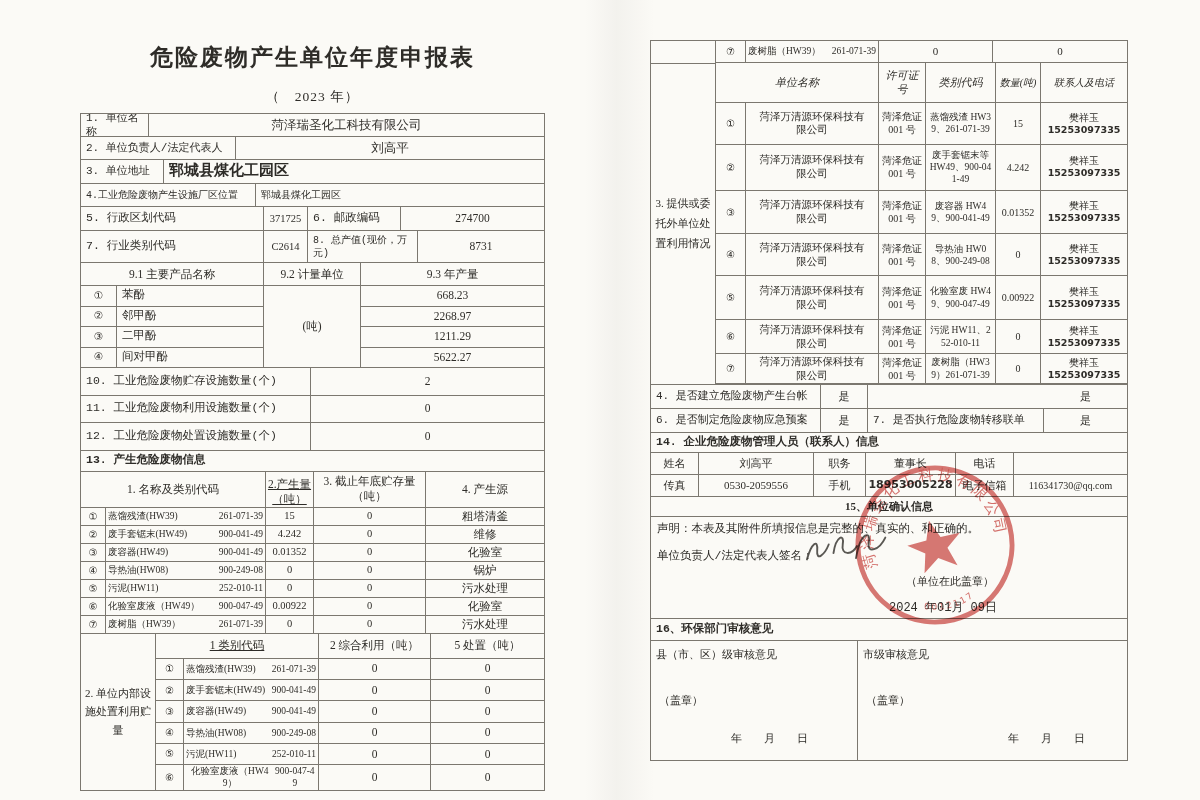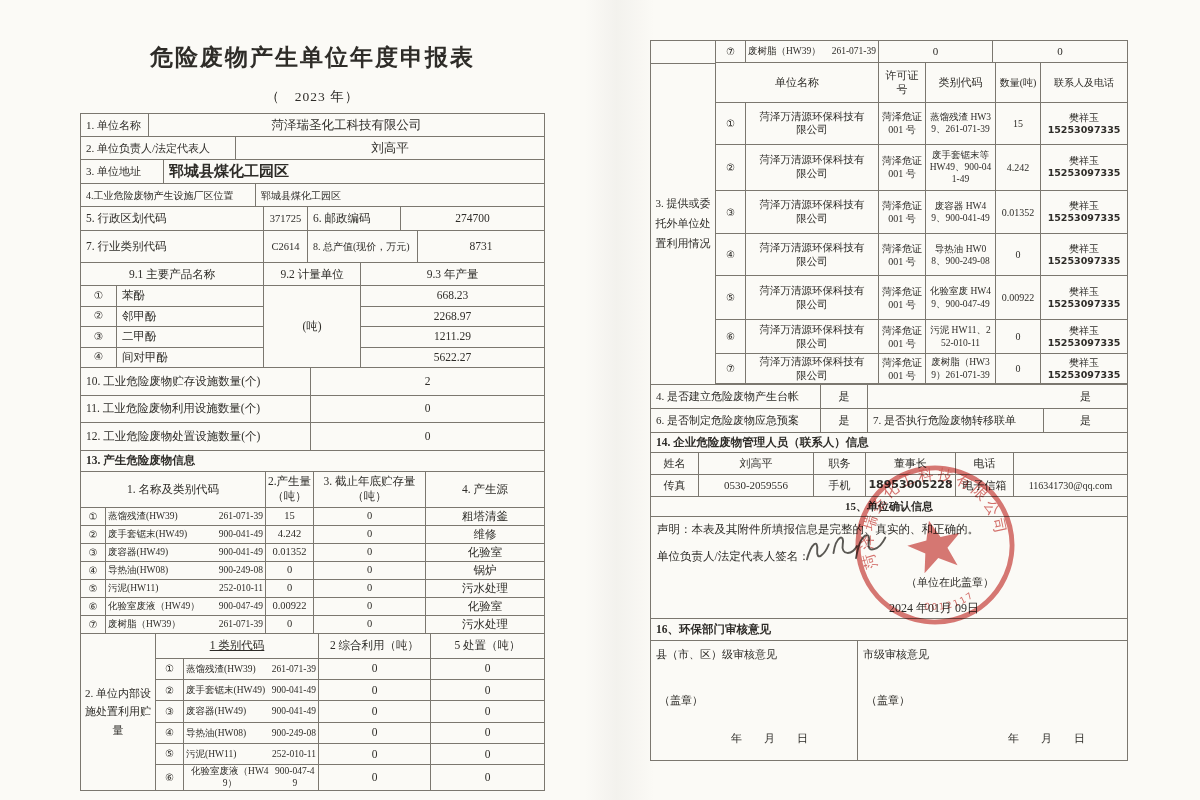--- a/index.html
+++ b/index.html
@@ -9,21 +9,21 @@
   .gutter{position:absolute;left:585px;top:0;width:70px;height:800px;
     background:linear-gradient(90deg,rgba(0,0,0,0) 0%,rgba(90,85,75,.05) 45%,rgba(0,0,0,0) 100%);}
   .title{position:absolute;left:80px;top:42px;width:465px;text-align:center;
     font-size:23px;font-weight:700;letter-spacing:2px;}
   .yearline{position:absolute;left:80px;top:88px;width:465px;text-align:center;font-size:13.5px;letter-spacing:1px;}
   .t{position:absolute;border:1px solid var(--bc);border-bottom:none;font-size:11.5px;box-sizing:border-box;}
   .row{display:flex;border-bottom:1px solid var(--bc);align-items:stretch;box-sizing:border-box;}
   .c{display:flex;align-items:center;justify-content:center;text-align:center;
      border-right:1px solid var(--bc);padding:0 3px;box-sizing:border-box;overflow:hidden;line-height:1.3;}
   .c:last-child{border-right:none;}
-  .l{justify-content:flex-start;text-align:left;padding-left:5px;}
+  .l{justify-content:flex-start;text-align:left;padding-left:5px;font-family:Liberation Mono, monospace;}
   .g{flex:1;min-width:0;}
   .col{flex-direction:column;align-items:stretch;padding:0;}
   .rep{display:flex;flex-direction:column;flex:1;min-height:0;}
   .ir{display:flex;flex:1;border-bottom:1px solid var(--bc);}
   .rep .ir:last-child{border-bottom:none;}
   .small{font-size:10px;}
   .tiny{font-size:9.5px;word-break:break-all;}
   .big{font-size:15px;font-weight:600;}
   .bold{font-weight:700;}
   .sect{font-weight:700;font-size:11.5px;}
@@ -143,21 +143,21 @@
         <div class="c g">0</div>
       </div>
       </div>
 
     <div class="row" style="height:21px;">
       <div class="c l g sect">13. 产生危险废物信息</div>
     </div>
 
     <div class="row" style="height:36px;">
       <div class="c" style="width:185px;">1. 名称及类别代码</div>
-      <div class="c col" style="width:48px;justify-content:center;">
+      <div class="c col" style="width:48px;justify-content:flex-end;text-decoration:underline;">
         <div style="text-align:center;">2.产生量</div>
         <div style="text-align:center;">（吨）</div>
       </div>
       <div class="c col" style="width:112px;justify-content:center;">
         <div style="text-align:center;">3. 截止年底贮存量</div>
         <div style="text-align:center;">（吨）</div>
       </div>
       <div class="c g">4. 产生源</div>
     </div>
 
@@ -342,21 +342,21 @@
           <div class="c" style="width:133px;padding:0 2px;">
             <div class="namecode tiny">
               <span>废树脂（HW39）</span>
               <span>261-071-39</span>
             </div>
           </div>
           <div class="c" style="width:114px;">0</div>
           <div class="c g">0</div>
         </div>
 
-        <div class="row" style="height:40px;">
+        <div class="row" style="height:40px;font-style:italic;">
           <div class="c" style="width:163px;">单位名称</div>
           <div class="c" style="width:47px;">许可证号</div>
           <div class="c" style="width:70px;">类别代码</div>
           <div class="c small" style="width:45px;">数量(吨)</div>
           <div class="c small g">联系人及电话</div>
         </div>
 
         <div class="row" style="height:42px;">
           <div class="c" style="width:30px;font-size:10px;">①</div>
           <div class="c" style="width:133px;">

